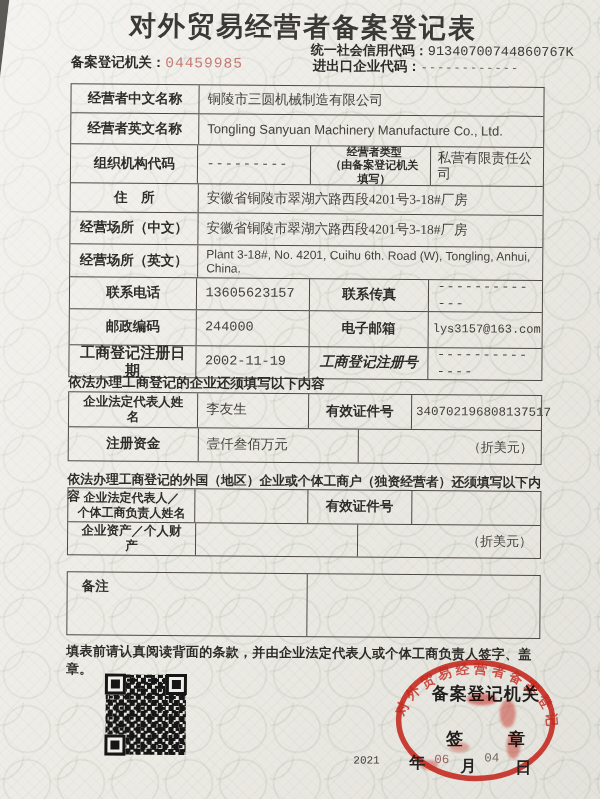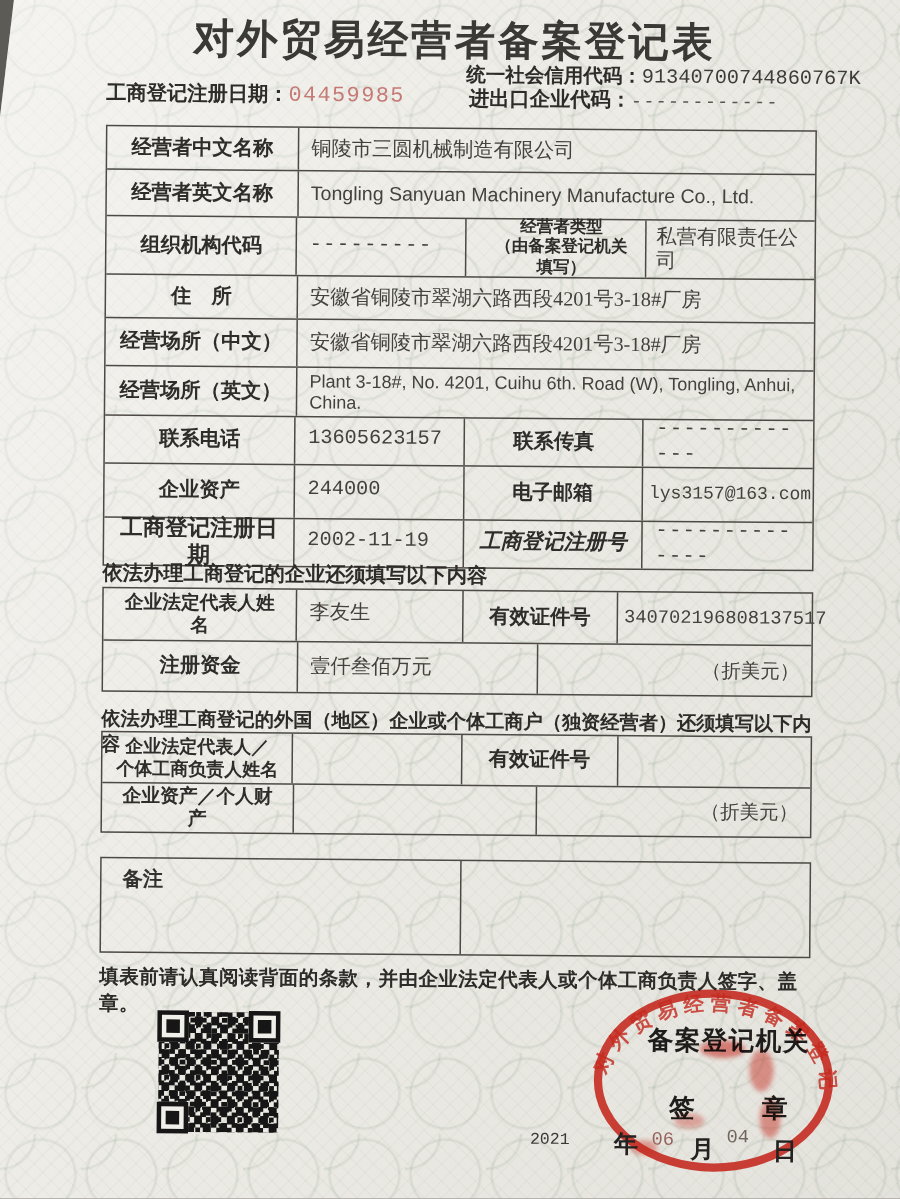--- a/index.html
+++ b/index.html
@@ -88,21 +88,21 @@
 
 <div class="paper">
 <div class="content">
 
   <div class="title">对外贸易经营者备案登记表</div>
 
   <div class="hline creditline">
     <span class="hlbl">统一社会信用代码：</span><span class="val mono">91340700744860767K</span>
   </div>
   <div class="hline formno">
-    <span class="hlbl">工商登记注册日期：</span><span class="val mono">04459985</span>
+    <span class="hlbl">备案登记机关：</span><span class="val mono">04459985</span>
   </div>
   <div class="hline iecode">
     <span class="hlbl">进出口企业代码：</span><span class="dashes">------------</span>
   </div>
 
   <div class="tbl" style="top:85px;">
     <div class="trow" style="height:28px;">
       <div class="cell lbl w1">经营者中文名称</div>
       <div class="cell val grow">铜陵市三圆机械制造有限公司</div>
     </div>
@@ -131,21 +131,21 @@
       <div class="cell lbl w1">经营场所（英文）</div>
       <div class="cell val en grow" style="font-size:12px;">Plant 3-18#, No. 4201, Cuihu 6th. Road (W), Tongling, Anhui, China.</div>
     </div>
     <div class="trow" style="height:31px;">
       <div class="cell lbl w1">联系电话</div>
       <div class="cell val mono w2">13605623157</div>
       <div class="cell lbl w3">联系传真</div>
       <div class="cell val w4 dashes">-------------</div>
     </div>
     <div class="trow" style="height:35px;">
-      <div class="cell lbl w1">企业资产</div>
+      <div class="cell lbl w1">邮政编码</div>
       <div class="cell val mono w2">244000</div>
       <div class="cell lbl w3">电子邮箱</div>
       <div class="cell val mono w4" style="font-size:12px;padding:2px 4px;">lys3157@163.com</div>
     </div>
     <div class="trow" style="height:31px;">
       <div class="cell lbl w1" style="font-size:15px;">工商登记注册日期</div>
       <div class="cell val mono w2">2002-11-19</div>
       <div class="cell lbl w3" style="font-size:14px;font-style:italic;">工商登记注册号</div>
       <div class="cell val w4 dashes">--------------</div>
     </div>

